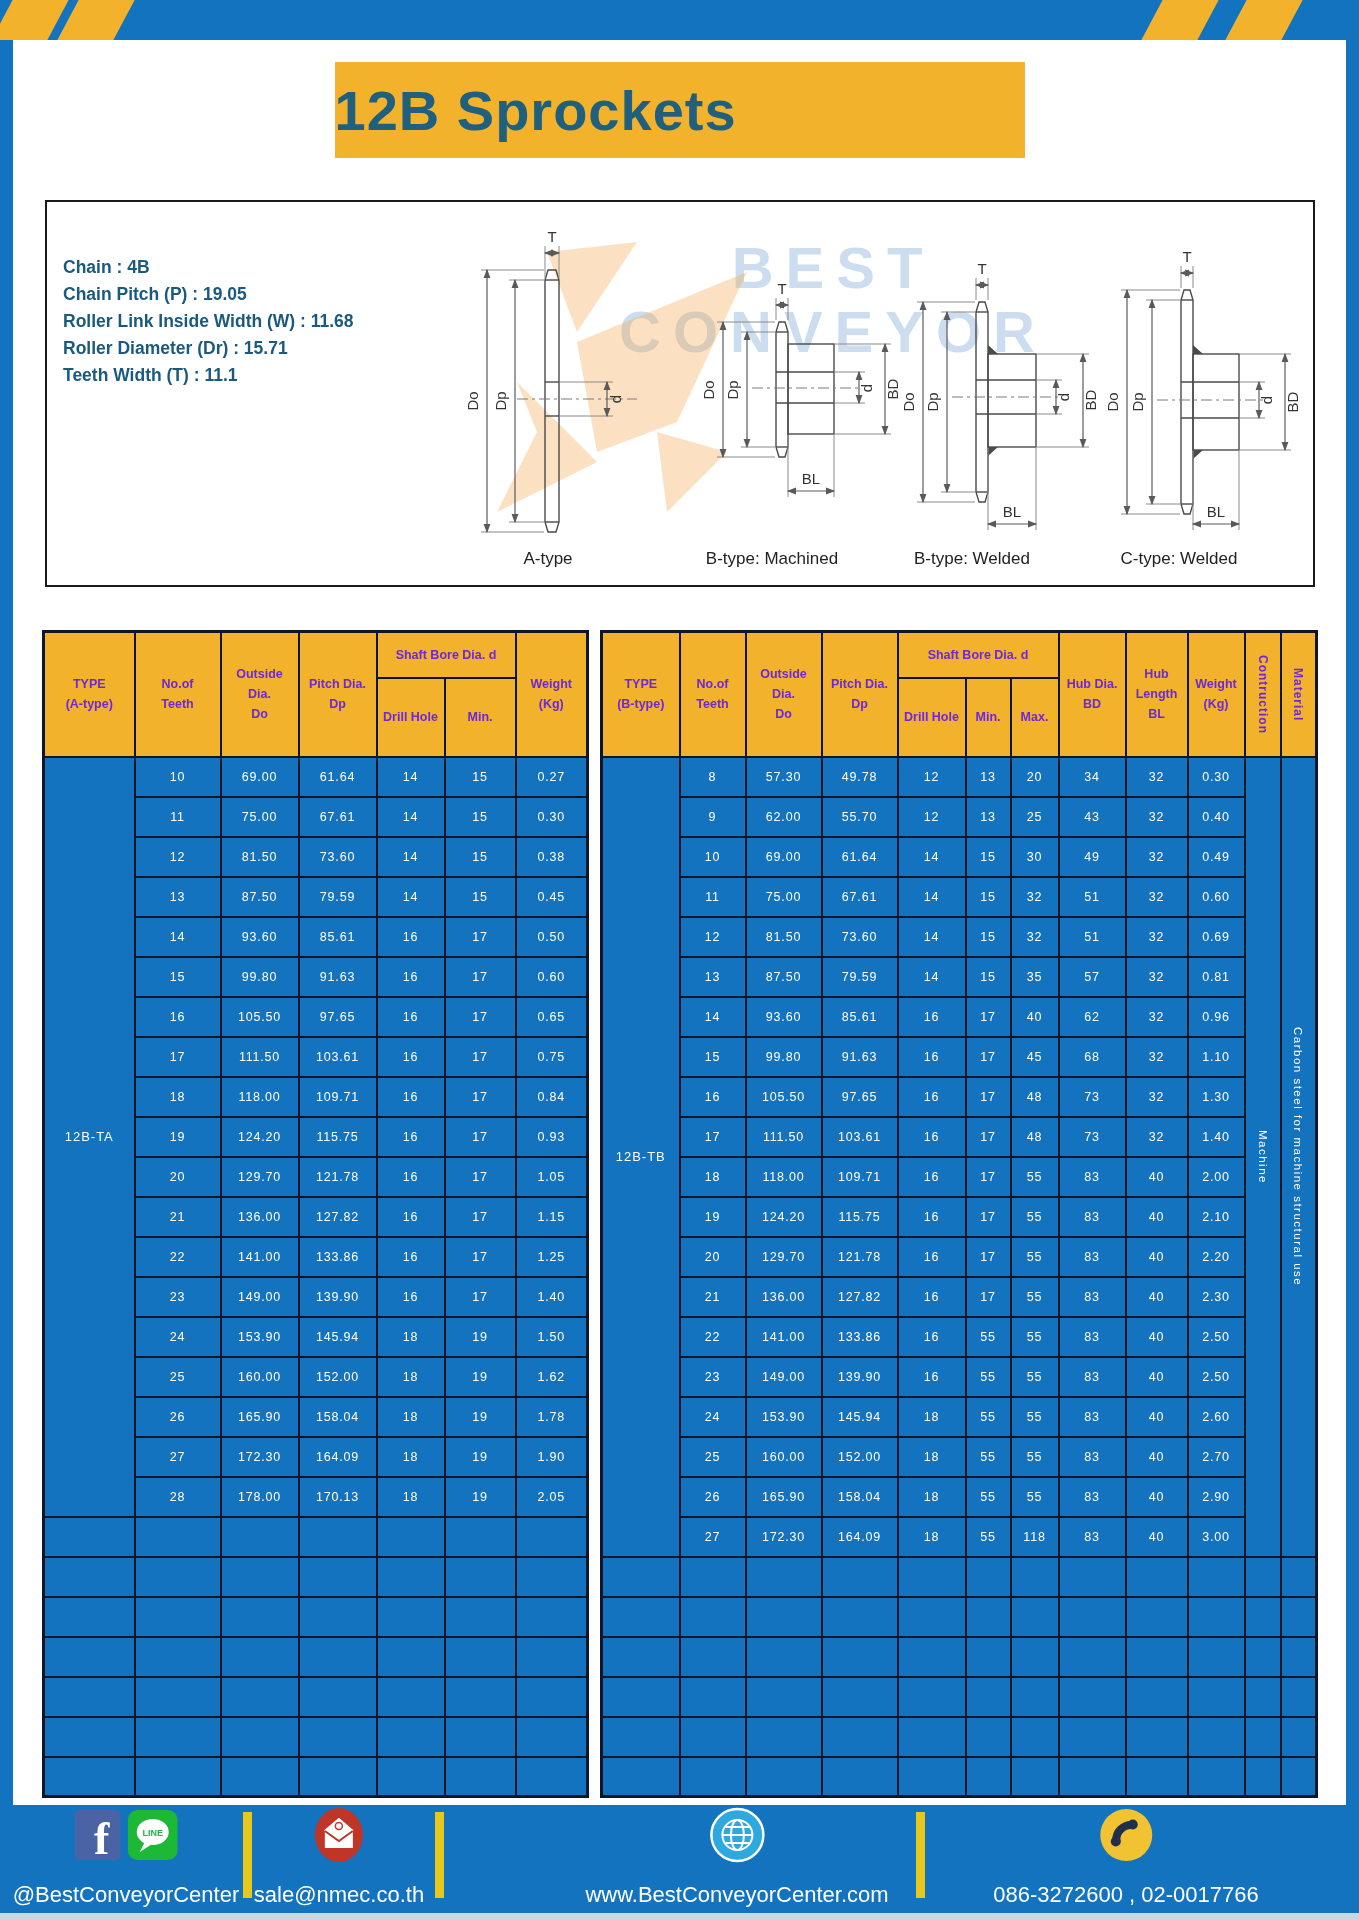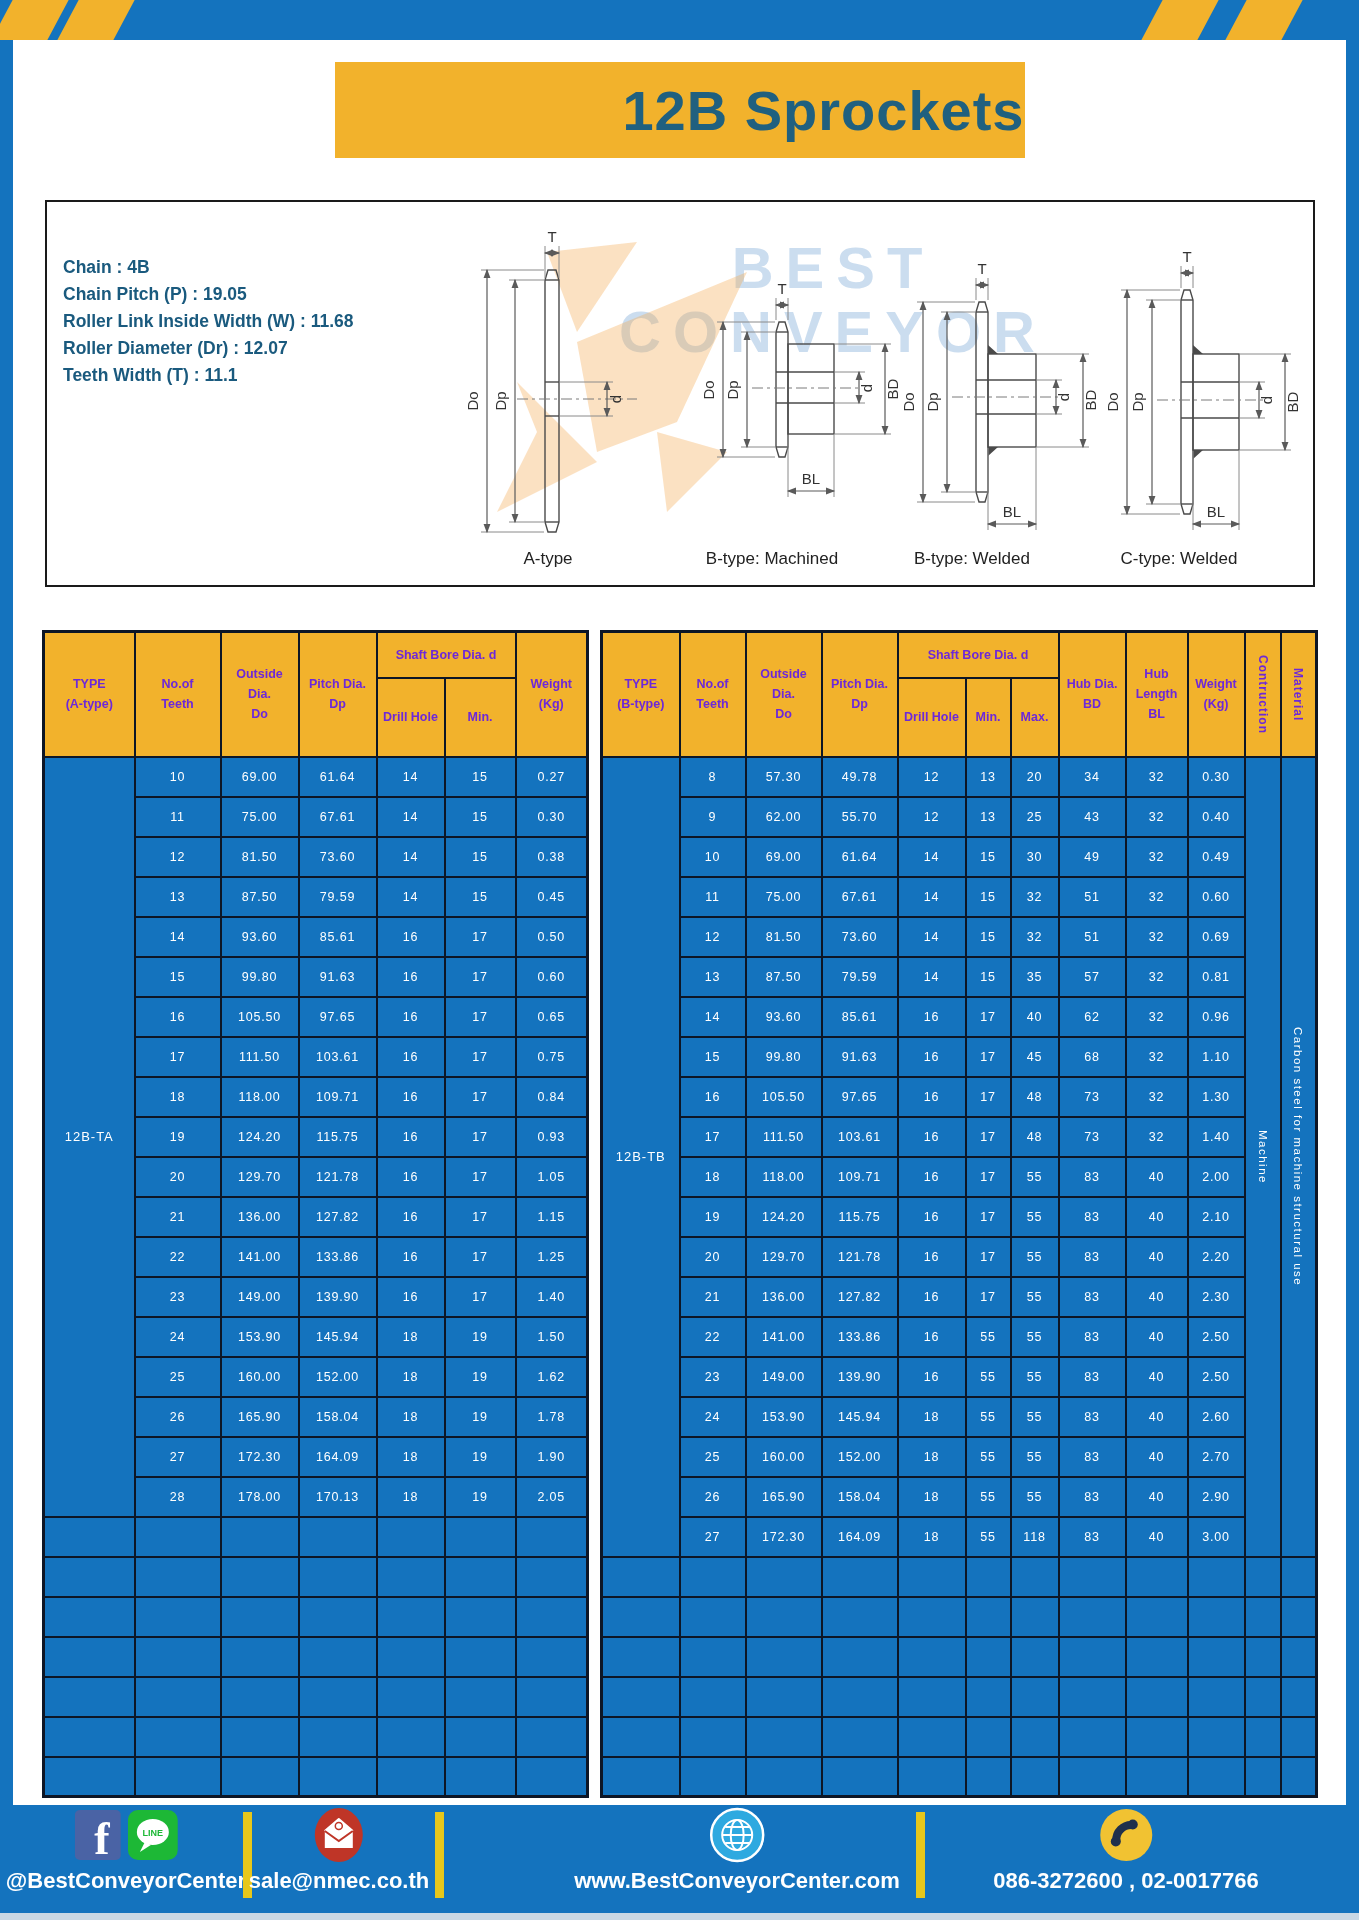--- a/index.html
+++ b/index.html
@@ -5,21 +5,21 @@
   html,body{margin:0;padding:0;background:#cfdde9;}
   .page{position:relative;width:1359px;height:1920px;background:var(--frame-blue,#1473BE);overflow:hidden;
         font-family:"Liberation Sans",sans-serif;}
   
   .stripe{position:absolute;top:0;height:40px;width:56px;background:var(--header-yellow,#F2B22C);
           transform:skewX(-28deg);}
   
   .content{position:absolute;left:13px;top:40px;width:1333px;height:1765px;background:#ffffff;}
   
   .banner{position:absolute;left:50%;transform:translateX(-50%);top:62px;width:690px;height:96px;
-          background:var(--header-yellow,#F2B22C);display:flex;align-items:center;justify-content:flex-end;}
+          background:var(--header-yellow,#F2B22C);display:flex;align-items:center;justify-content:flex-start;}
   .banner span{font-size:56px;font-weight:bold;color:var(--title-text,#20607F);letter-spacing:1px;}
   
   .panel{position:absolute;left:45px;top:200px;width:1266px;height:383px;background:#fff;
          border:2.5px solid #1a1a1a;overflow:hidden;}
   .wm-text{position:absolute;left:496px;top:34px;width:580px;text-align:center;font-weight:bold;
            font-size:58px;line-height:64px;letter-spacing:12px;color:rgba(125,170,215,0.40);z-index:0;}
   .wm-swoosh{position:absolute;left:380px;top:10px;z-index:0;}
   .specs{position:absolute;left:16px;top:52px;z-index:2;}
   .spec{font-size:17.5px;font-weight:bold;color:var(--spec-text,#1A5A7E);line-height:27px;white-space:nowrap;}
   .draw{position:absolute;left:0;top:0;z-index:1;}
@@ -42,21 +42,21 @@
   .pre{white-space:pre-line;line-height:20px;}
   .vhead{writing-mode:vertical-rl;white-space:nowrap;font-size:12px;letter-spacing:1px;}
   tbody tr{height:40px;}
   td{color:#fff;font-size:12.5px;letter-spacing:0.8px;}
   td.type-cell{font-size:13px;letter-spacing:1px;}
   td.vcell{writing-mode:vertical-rl;font-size:11.5px;letter-spacing:1.5px;white-space:nowrap;}
   
   .fsec{position:absolute;top:1806px;height:104px;transform:translateX(-50%);display:flex;
         flex-direction:column;align-items:center;justify-content:flex-start;}
   .ficons{display:flex;gap:7px;align-items:center;height:58px;}
-  .flabel{margin-top:4px;color:#fff;font-weight:bold;font-size:22px;white-space:nowrap;}
+  .flabel{margin-top:18px;color:#fff;font-weight:normal;font-size:22px;white-space:nowrap;}
   .fdiv{position:absolute;top:1812px;width:9px;height:86px;background:var(--divider-yellow,#E7C71B);}
   .bottom-strip{position:absolute;left:0;top:1913px;width:1359px;height:7px;background:#c9d8e5;}
 </style>
 </head>
 <body>
 
 <div class="page">
 
   <div class="stripe" style="left:2px"></div>
   <div class="stripe" style="left:68px"></div>
@@ -80,21 +80,21 @@
         <path d="M150,130 L320,60 L250,210 L170,240 Z"></path>
         <path d="M90,170 L170,250 L70,300 L110,220 Z"></path>
         <path d="M230,220 L300,240 L240,300 Z"></path>
       </g>
     </svg>
 
     <div class="specs">
       <div class="spec">Chain  :  4B</div>
       <div class="spec">Chain Pitch (P)  :  19.05</div>
       <div class="spec">Roller Link Inside Width (W) : 11.68</div>
-      <div class="spec">Roller Diameter (Dr)  : 12.07</div>
+      <div class="spec">Roller Diameter (Dr)  : 15.71</div>
       <div class="spec">Teeth Width (T)  :  11.1</div>
     </div>
 
     <svg class="draw" width="1264" height="381" viewBox="0 0 1264 381">
       <defs>
         <marker id="ma" markerWidth="9" markerHeight="8" refX="7" refY="3" orient="auto-start-reverse">
           <path d="M0,0 L8,3 L0,6 Z" fill="#5a5a5a"></path>
         </marker>
       </defs>
 

